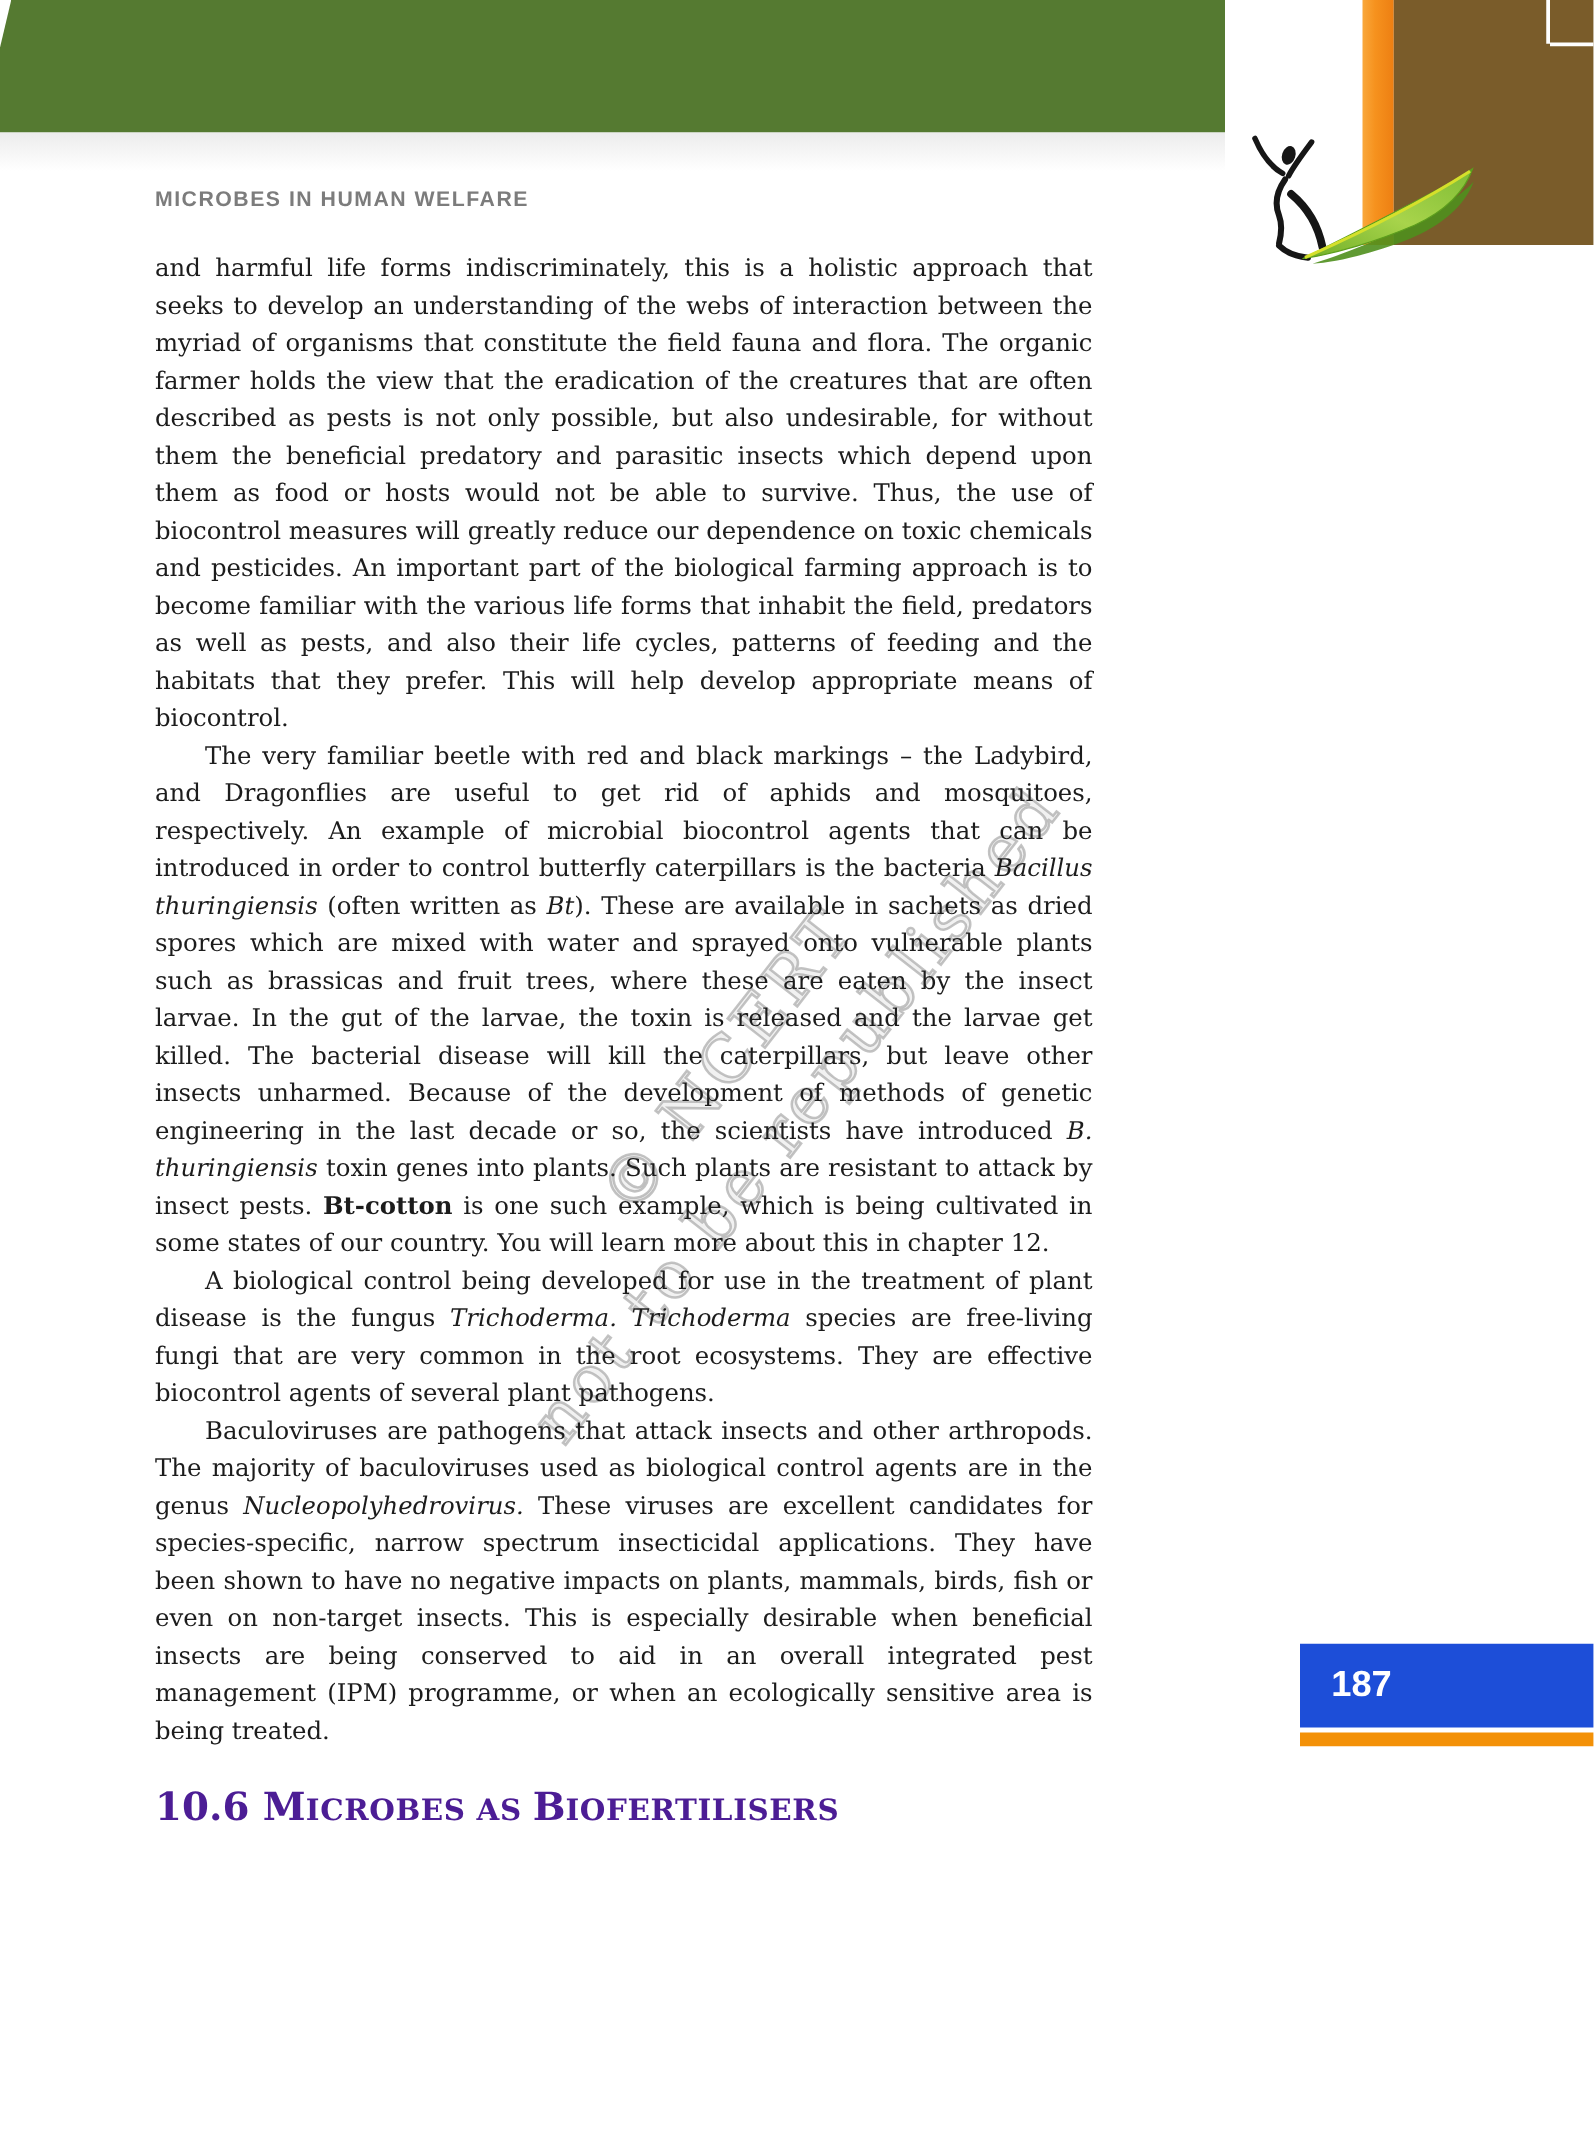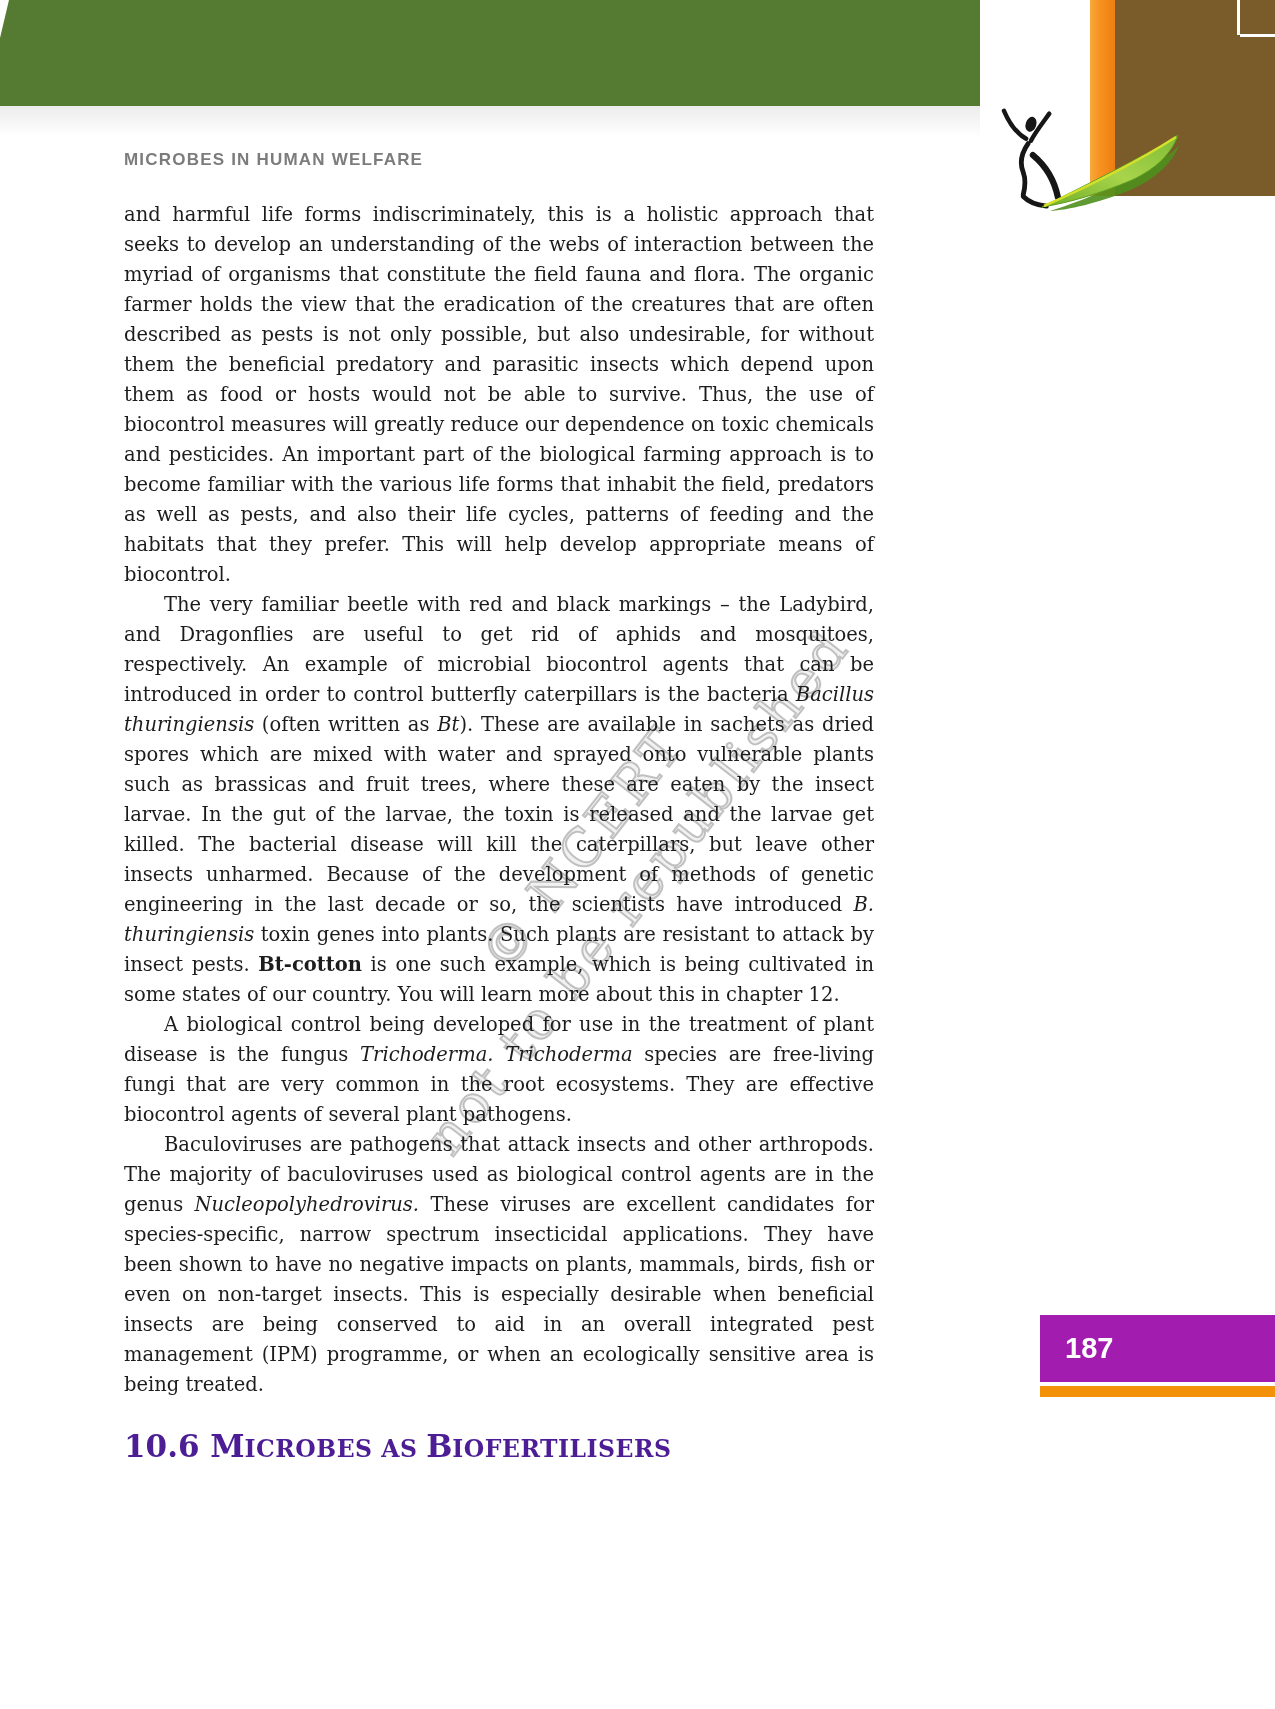--- a/index.html
+++ b/index.html
@@ -42,21 +42,21 @@
   .seg-normal{}
   .seg-italic{font-style:italic;}
   .seg-bold{font-weight:bold;}
 
   .section-heading{margin:28px 0 16px 0;color:#4c1d95;font-weight:bold;
                    text-align:left;line-height:36px;text-indent:0;}
   .section-heading .seg-lead{font-size:31px;}
   .section-heading .seg-caps{font-size:23.5px;letter-spacing:0.5px;}
 
   
-  .page-badge{position:absolute;left:1040px;top:1315px;width:235px;height:67px;background:#a21caf;z-index:3;}
+  .page-badge{position:absolute;left:1040px;top:1315px;width:235px;height:67px;background:#1d4ed8;z-index:3;}
   .page-badge .num{display:block;padding-left:25px;line-height:67px;
                    font-family:"Liberation Sans",sans-serif;font-weight:bold;font-size:29px;color:#ffffff;}
   .page-badge-strip{position:absolute;left:1040px;top:1386px;width:235px;height:11px;background:#F39108;z-index:3;}
 
   
   .footer{position:absolute;left:0;top:1678px;width:1275px;text-align:center;
           font-family:"Liberation Sans",sans-serif;font-size:21px;color:#111111;}
 </style>
 </head>
 <body>

